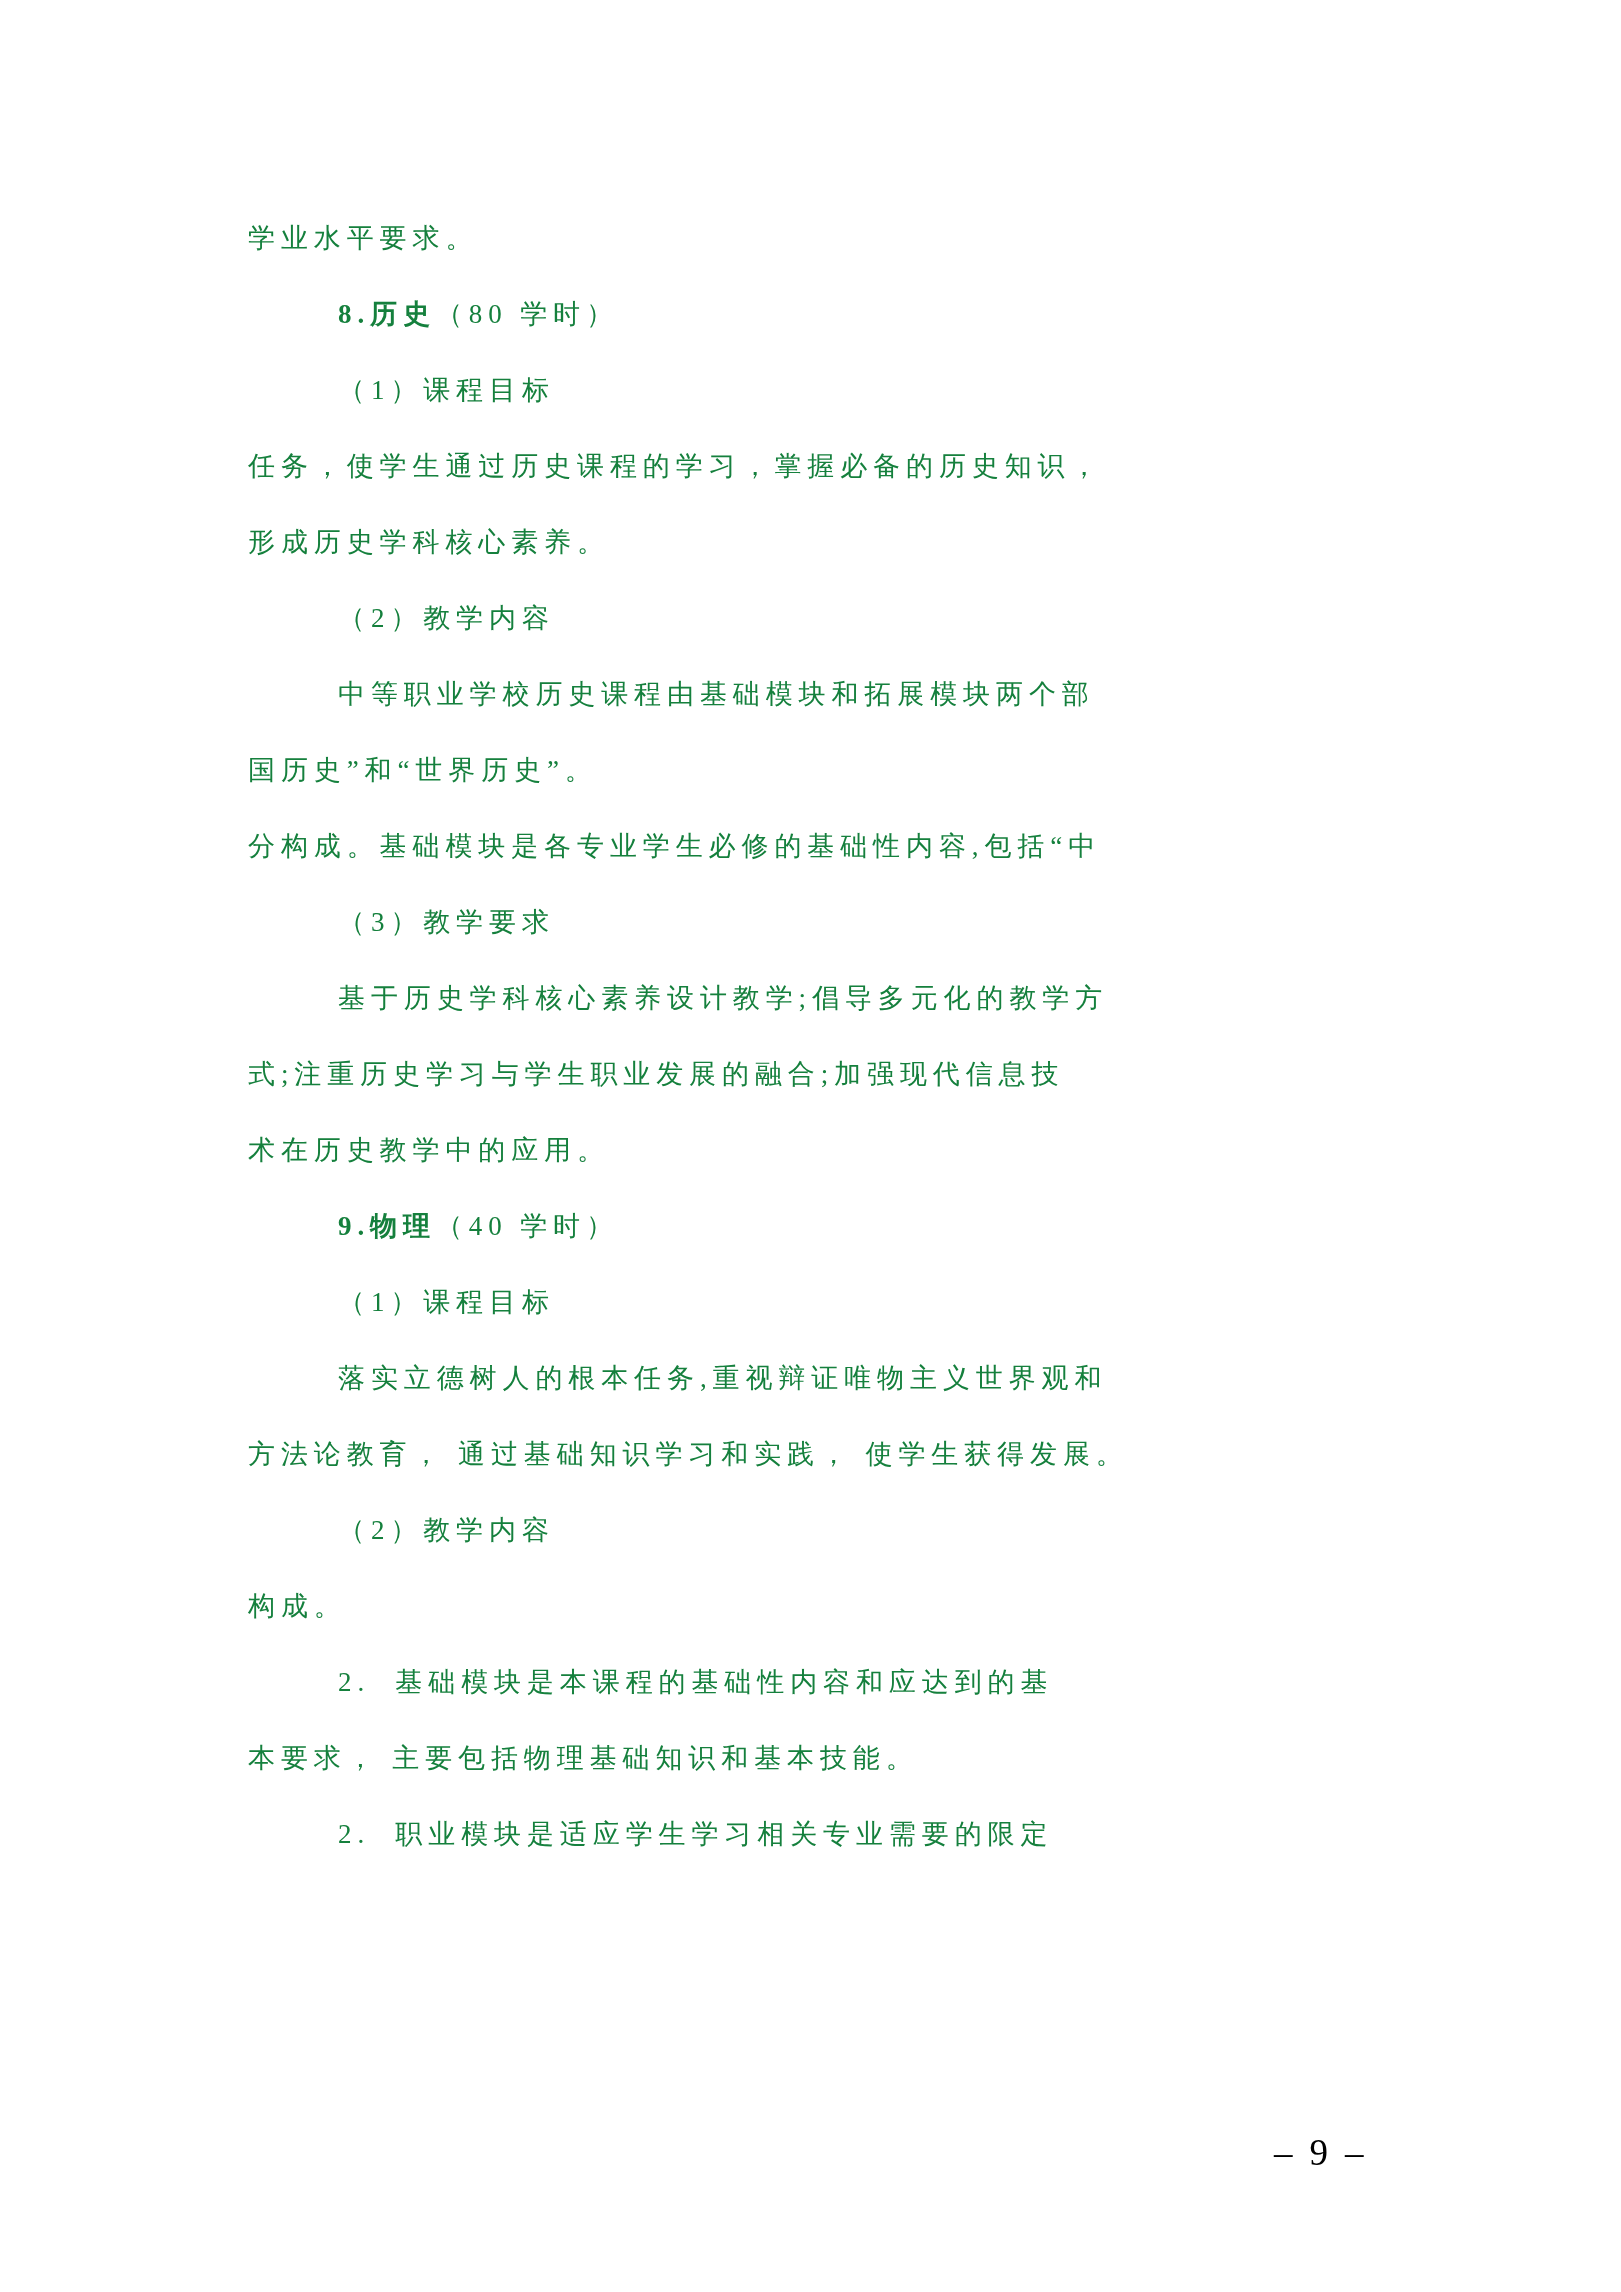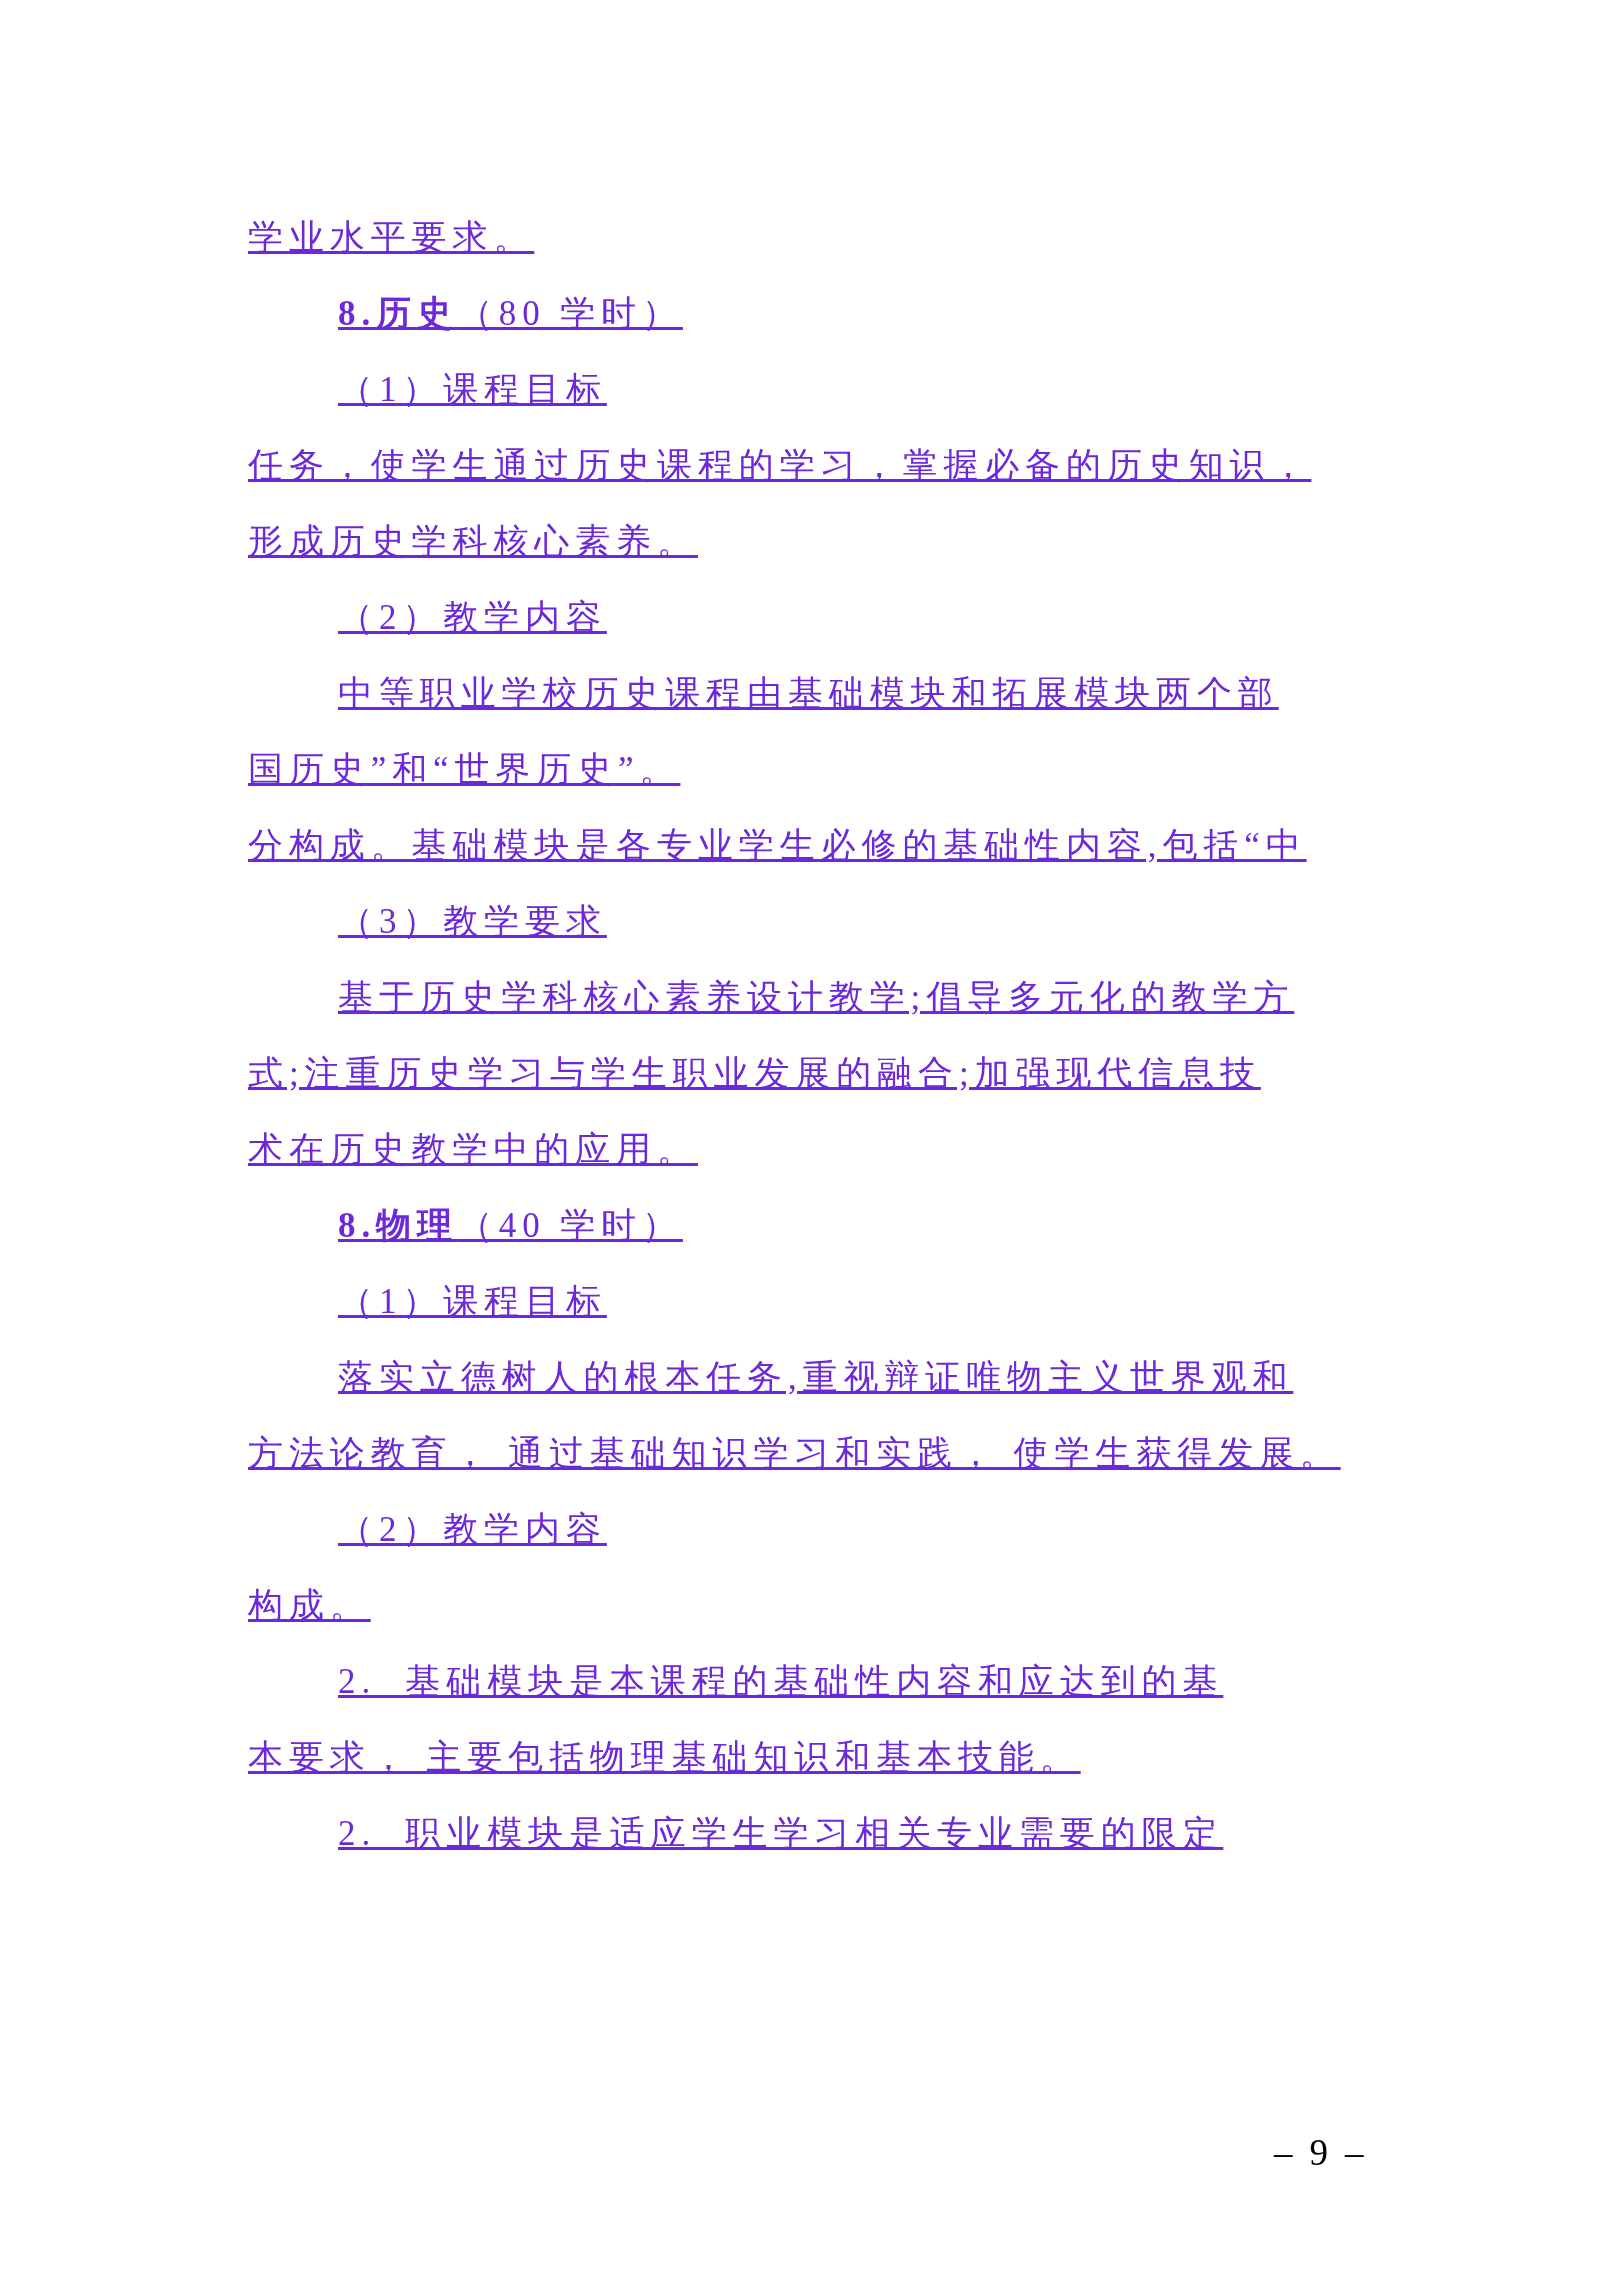--- a/index.html
+++ b/index.html
@@ -18,25 +18,24 @@
   }
   .content {
     position: absolute;
     left: 248px;
     top: 200px;
     width: 1235px;
   }
   .line {
     height: 76px;
     line-height: 76px;
-    font-size: 35px;
+    font-size: 27px;
     letter-spacing: 5.9px;
     white-space: pre;
-    color: #6d28d9;
-    text-decoration: underline;
+    color: #15803d;
   }
   .line.indent {
     padding-left: 90px;
   }
   .seg-bold {
     font-weight: 700;
     text-align: right;
   }
   .page-number {
     position: absolute;
@@ -61,21 +60,21 @@
       <div class="line"><span class="seg">任务，使学生通过历史课程的学习，掌握必备的历史知识，</span></div>
       <div class="line"><span class="seg">形成历史学科核心素养。</span></div>
       <div class="line indent"><span class="seg">（2）教学内容</span></div>
       <div class="line indent"><span class="seg">中等职业学校历史课程由基础模块和拓展模块两个部</span></div>
       <div class="line"><span class="seg">国历史”和“世界历史”。</span></div>
       <div class="line"><span class="seg">分构成。基础模块是各专业学生必修的基础性内容,包括“中</span></div>
       <div class="line indent"><span class="seg">（3）教学要求</span></div>
       <div class="line indent"><span class="seg">基于历史学科核心素养设计教学;倡导多元化的教学方</span></div>
       <div class="line"><span class="seg">式;注重历史学习与学生职业发展的融合;加强现代信息技</span></div>
       <div class="line"><span class="seg">术在历史教学中的应用。</span></div>
-      <div class="line indent"><span class="seg-bold">8.物理</span><span class="seg">（40 学时）</span></div>
+      <div class="line indent"><span class="seg-bold">9.物理</span><span class="seg">（40 学时）</span></div>
       <div class="line indent"><span class="seg">（1）课程目标</span></div>
       <div class="line indent"><span class="seg">落实立德树人的根本任务,重视辩证唯物主义世界观和</span></div>
       <div class="line"><span class="seg">方法论教育， 通过基础知识学习和实践， 使学生获得发展。</span></div>
       <div class="line indent"><span class="seg">（2）教学内容</span></div>
       <div class="line"><span class="seg">构成。</span></div>
       <div class="line indent"><span class="seg">2.  基础模块是本课程的基础性内容和应达到的基</span></div>
       <div class="line"><span class="seg">本要求， 主要包括物理基础知识和基本技能。</span></div>
       <div class="line indent"><span class="seg">2.  职业模块是适应学生学习相关专业需要的限定</span></div>
     </div>
   <div class="page-number">– 9 –</div>

